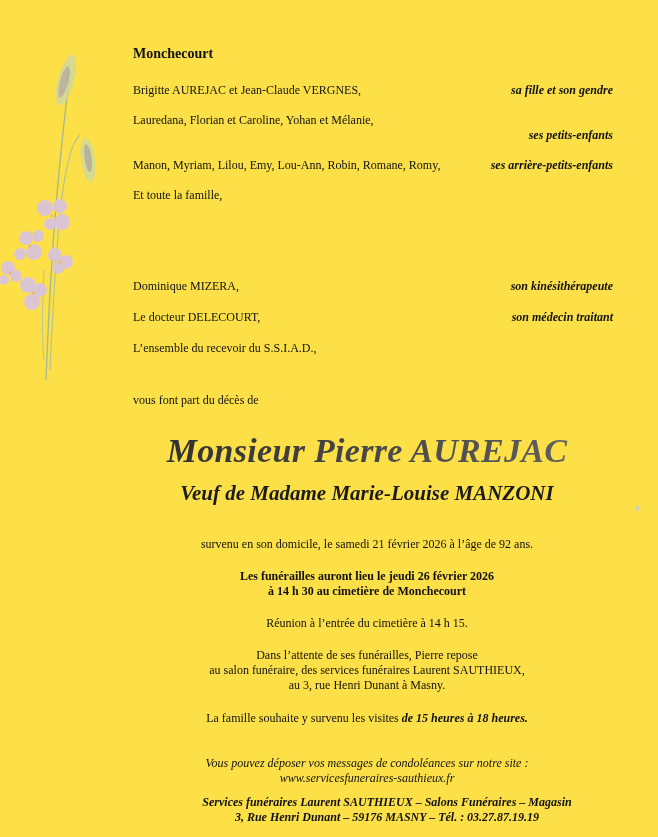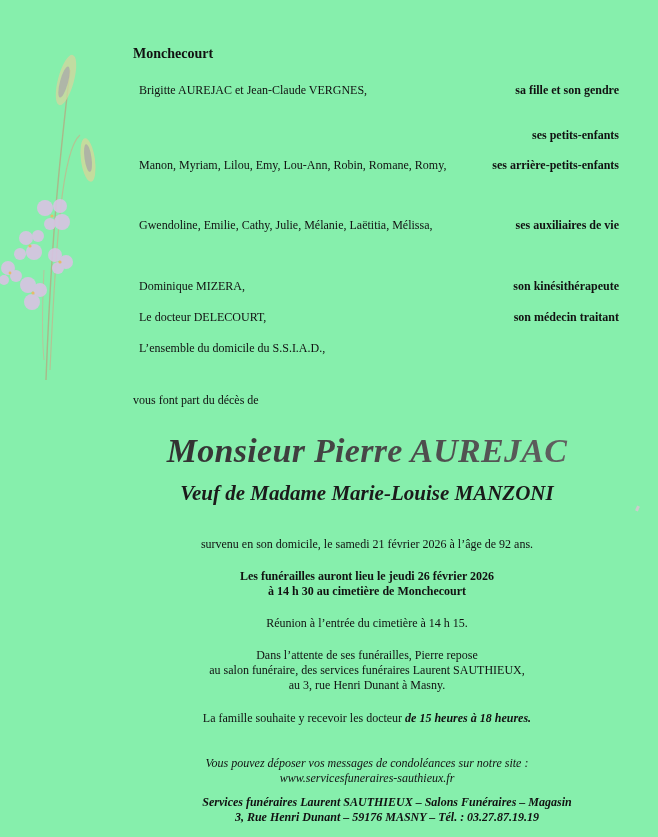--- a/index.html
+++ b/index.html
@@ -1,23 +1,23 @@
 <!DOCTYPE html>
 <html><head>
 <meta charset="utf-8">
 <style>
   html, body { margin: 0; padding: 0; background: #ffffff; }
   body { width: 658px; height: 837px; position: relative; overflow: hidden;
          font-family: "Liberation Serif", "DejaVu Serif", serif; color: #111; }
-  .page { position: absolute; left: 0; top: 0; width: 658px; height: 837px; background: #86efac; }
+  .page { position: absolute; left: 0; top: 0; width: 658px; height: 837px; background: #fde047; }
   .art { position: absolute; left: 0; top: 40px; width: 120px; height: 360px; }
   .heading { position: absolute; left: 133px; top: 46px; font-weight: bold; font-size: 14px; }
-  .row { position: absolute; left: 139px; width: 480px; font-size: 12px; line-height: 15px; }
+  .row { position: absolute; left: 133px; width: 480px; font-size: 12px; line-height: 15px; }
   .row .name { display: block; }
-  .row .rel { position: absolute; right: 0; font-weight: bold; white-space: nowrap; }
+  .row .rel { position: absolute; right: 0; font-style: italic; font-weight: bold; white-space: nowrap; }
   .center { position: absolute; left: 0; width: 658px; text-align: center; }
   .intro { position: absolute; left: 133px; top: 393px; font-size: 12px; }
   .title { top: 432px; font-size: 34px; font-weight: bold; font-style: italic; left: 38px;
            color: #333; letter-spacing: 0.3px;
            background: linear-gradient(90deg, #222 0%, #444 45%, #555 70%, #777 100%);
            -webkit-background-clip: text; background-clip: text; -webkit-text-fill-color: transparent; }
   .subtitle { top: 481px; font-size: 21px; font-weight: bold; font-style: italic; left: 38px; color: #1b1b1b; }
   .p { font-size: 12px; line-height: 15px; left: 38px; }
   .b { font-weight: bold; }
   .i { font-style: italic; }
@@ -68,60 +68,60 @@
     </g>
   </svg>
 
   <div class="heading">Monchecourt</div>
 
   <div class="row" style="top:83px">
     <span class="name">Brigitte AUREJAC et Jean-Claude VERGNES,</span>
     <span class="rel" style="top:0">sa fille et son gendre</span>
   </div>
   <div class="row" style="top:113px">
+    <span class="name">Lauredana, Florian et Caroline, Yohan et Mélanie,</span>
     <span class="rel" style="top:15px">ses petits-enfants</span>
   </div>
   <div class="row" style="top:158px">
     <span class="name">Manon, Myriam, Lilou, Emy, Lou-Ann, Robin, Romane, Romy,</span>
     <span class="rel" style="top:0">ses arrière-petits-enfants</span>
   </div>
-  <div class="row" style="top:218px">
-    <span class="name">Gwendoline, Emilie, Cathy, Julie, Mélanie, Laëtitia, Mélissa,</span>
-    <span class="rel" style="top:0">ses auxiliaires de vie</span>
+  <div class="row" style="top:188px">
+    <span class="name">Et toute la famille,</span>
   </div>
   <div class="row" style="top:310px">
     <span class="name">Le docteur DELECOURT,</span>
     <span class="rel" style="top:0">son médecin traitant</span>
   </div>
   <div class="row" style="top:279px">
     <span class="name">Dominique MIZERA,</span>
     <span class="rel" style="top:0">son kinésithérapeute</span>
   </div>
   <div class="row" style="top:341px">
-    <span class="name">L’ensemble du domicile du S.S.I.A.D.,</span>
+    <span class="name">L’ensemble du recevoir du S.S.I.A.D.,</span>
   </div>
 
   <div class="intro">vous font part du décès de</div>
 
   <div class="center title">Monsieur Pierre AUREJAC</div>
   <div class="center subtitle">Veuf de Madame Marie-Louise MANZONI</div>
 
   <div class="center p" style="top:537px">survenu en son domicile, le samedi 21 février 2026 à l’âge de 92 ans.</div>
 
   <div class="center p b" style="top:569px">Les funérailles auront lieu le jeudi 26 février 2026</div>
   <div class="center p b" style="top:584px">à 14 h 30 au cimetière de Monchecourt</div>
 
   <div class="center p" style="top:616px">Réunion à l’entrée du cimetière à 14 h 15.</div>
 
   <div class="center p" style="top:648px">Dans l’attente de ses funérailles, Pierre repose</div>
   <div class="center p" style="top:663px">au salon funéraire, des services funéraires Laurent SAUTHIEUX,</div>
   <div class="center p" style="top:678px">au 3, rue Henri Dunant à Masny.</div>
 
   <div class="center p" style="top:711px">
-    <span>La famille souhaite y recevoir les docteur </span><span class="b i">de 15 heures à 18 heures.</span>
+    <span>La famille souhaite y survenu les visites </span><span class="b i">de 15 heures à 18 heures.</span>
   </div>
 
   <div class="center p i" style="top:756px">Vous pouvez déposer vos messages de condoléances sur notre site :</div>
   <div class="center p i" style="top:771px">www.servicesfuneraires-sauthieux.fr</div>
 
   <div class="center foot" style="top:795px">Services funéraires Laurent SAUTHIEUX – Salons Funéraires – Magasin</div>
   <div class="center foot" style="top:810px">3, Rue Henri Dunant – 59176 MASNY – Tél. : 03.27.87.19.19</div>
 
   <div class="mark"></div>
 </div>

